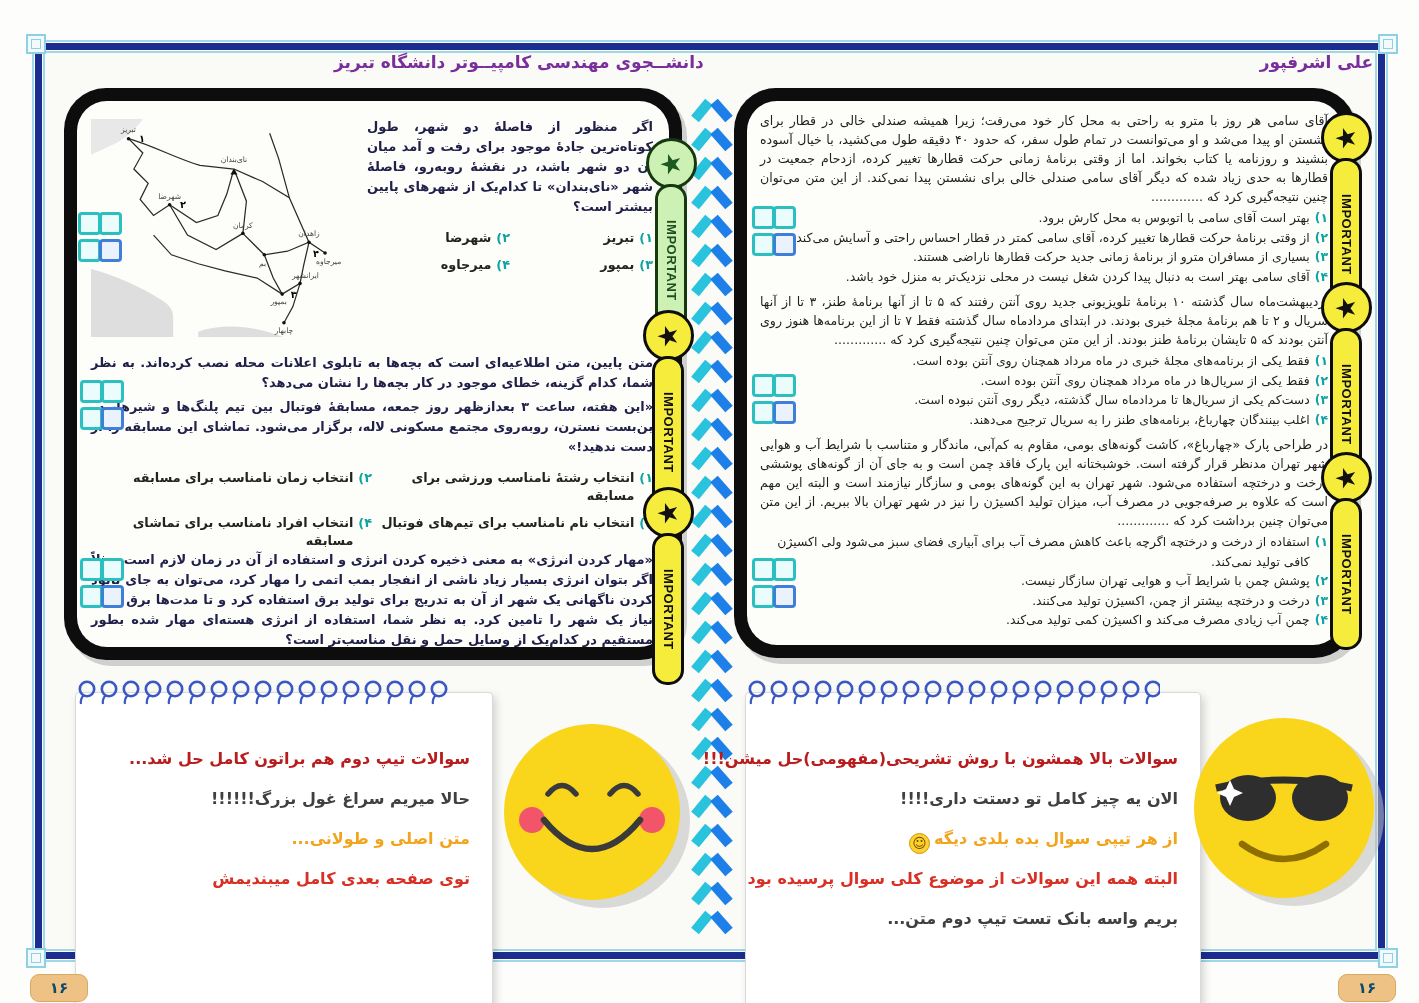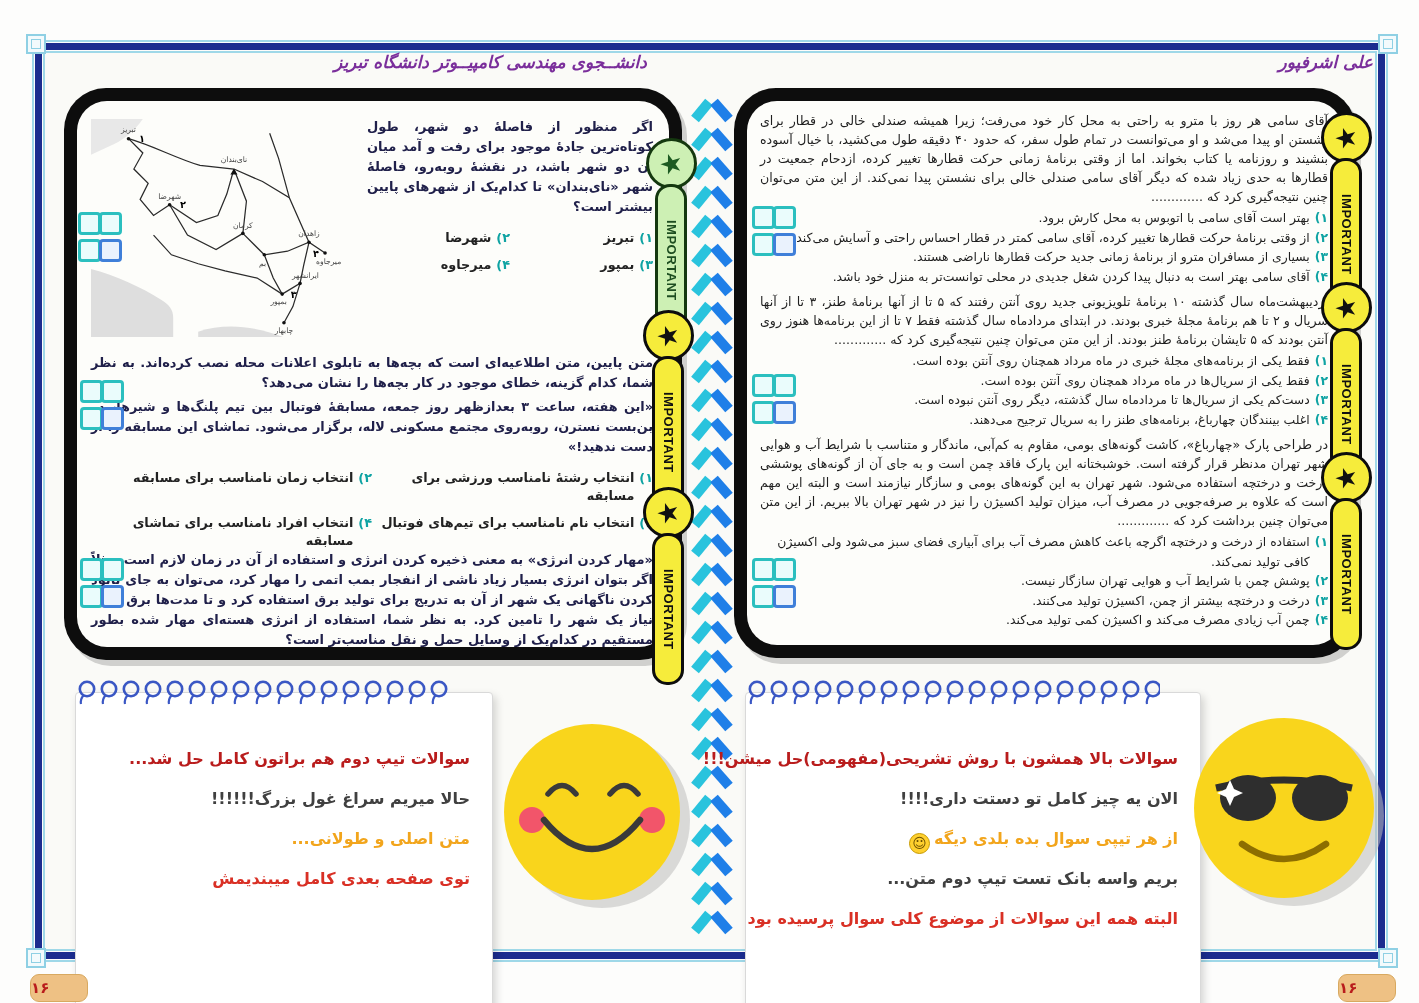--- a/index.html
+++ b/index.html
@@ -5,21 +5,21 @@
   html,body{margin:0;padding:0;}
   body{width:1419px;height:1003px;position:relative;overflow:hidden;background:#fdfdfc;
        font-family:"DejaVu Sans","Liberation Sans",sans-serif;}
   
   .frame{position:absolute;left:32px;top:40px;width:1352px;height:918px;border:2px solid #9fd8e8;}
   .frame .f2{position:absolute;inset:1px;border:7px solid #1c2d8f;}
   .frame .f2 .f3{position:absolute;inset:1px;border:2px solid #9fd8e8;background:#fafaf7;}
   .corn{position:absolute;width:16px;height:16px;border:2px solid #8fd0e4;background:#f3fafc;z-index:3;}
   .corn i{position:absolute;inset:3px;border:1.5px solid #8fd0e4;display:block;}
   
-  .hdr{position:absolute;top:52px;font-size:17px;font-weight:bold;color:#7a2e9b;z-index:4;direction:rtl;font-style:italic;}
+  .hdr{position:absolute;top:52px;font-size:17px;font-weight:bold;color:#7a2e9b;z-index:4;direction:rtl;}
   .hdr-author{right:46px;}
   .hdr-sub{left:334px;}
   
   .chev{position:absolute;left:689px;top:92px;z-index:2;}
   
   .panel{position:absolute;background:#0d0d0d;border-radius:42px;box-shadow:5px 6px 0 rgba(130,130,130,.35);z-index:3;}
   .panel-left{left:64px;top:88px;width:618px;height:572px;}
   .panel-right{left:734px;top:88px;width:622px;height:570px;}
   .pinner{position:absolute;inset:13px;background:#fdfdfa;border-radius:30px;overflow:hidden;direction:rtl;}
   .panel-left .pinner{padding:12px 16px 8px 14px;}
@@ -68,21 +68,21 @@
   .c-red{color:#d93025;}.c-orangered{color:#f26a1b;}
   .mini-smile{display:inline-block;width:19px;height:19px;border-radius:50%;background:#ffd02e;
               border:1px solid #c79a00;color:#6b4e00;font-size:14px;line-height:18px;text-align:center;
               vertical-align:-4px;margin:0 4px;}
   
   .smiley{position:absolute;z-index:4;}
   .smiley-left{left:498px;top:716px;}
   .smiley-right{left:1186px;top:710px;}
   
   .pnum{position:absolute;width:56px;height:26px;background:#eec184;border:1.5px solid #d8a960;border-radius:9px;
-        color:#b91c1c;font-weight:bold;line-height:26px;font-size:15px;z-index:4;}
+        color:#0c4a6e;font-weight:bold;text-align:center;line-height:26px;font-size:15px;z-index:4;}
   .pnum-left{left:30px;top:974px;}
   .pnum-right{left:1338px;top:974px;}
   svg text{font-family:"DejaVu Sans",sans-serif;}
 </style>
 </head>
 <body>
 
 <div class="frame">
     <div class="f2">
       <div class="f3"></div>
@@ -259,21 +259,21 @@
         <div class="ropt">
             <span class="onum">۲)</span>
             <span class="otxt">از وقتی برنامهٔ حرکت قطارها تغییر کرده، آقای سامی کمتر در قطار احساس راحتی و آسایش می‌کند.</span>
           </div>
         <div class="ropt">
             <span class="onum">۳)</span>
             <span class="otxt">بسیاری از مسافران مترو از برنامهٔ زمانی جدید حرکت قطارها ناراضی هستند.</span>
           </div>
         <div class="ropt">
             <span class="onum">۴)</span>
-            <span class="otxt">آقای سامی بهتر است به دنبال پیدا کردن شغل جدیدی در محلی توانست‌تر به منزل خود باشد.</span>
+            <span class="otxt">آقای سامی بهتر است به دنبال پیدا کردن شغل نیست در محلی نزدیک‌تر به منزل خود باشد.</span>
           </div>
       </div>
     </div>
     <div class="rq">
       <div class="passage">اردیبهشت‌ماه سال گذشته ۱۰ برنامهٔ تلویزیونی جدید روی آنتن رفتند که ۵ تا از آنها برنامهٔ طنز، ۳ تا از آنها سریال و ۲ تا هم برنامهٔ مجلهٔ خبری بودند. در ابتدای مردادماه سال گذشته فقط ۷ تا از این برنامه‌ها هنوز روی آنتن بودند که ۵ تایشان برنامهٔ طنز بودند. از این متن می‌توان چنین نتیجه‌گیری کرد که .............</div>
       <div class="ropts">
         <div class="ropt">
             <span class="onum">۱)</span>
             <span class="otxt">فقط یکی از برنامه‌های مجلهٔ خبری در ماه مرداد همچنان روی آنتن بوده است.</span>
           </div>
@@ -451,22 +451,22 @@
       <use href="#rg" x="286"></use>
       <use href="#rg" x="308"></use>
     <use href="#rg" x="330"></use>
       <use href="#rg" x="352"></use>
       <use href="#rg" x="374"></use>
       <use href="#rg" x="396"></use>
   </svg>
   <div class="nline c-green">سوالات بالا همشون با روش تشریحی(مفهومی)حل میشن!!!</div>
   <div class="nline c-blue">الان یه چیز کامل تو دستت داری!!!!</div>
   <div class="nline c-orange"><span>از هر تیپی سوال بده بلدی دیگه</span><span class="mini-smile">☺</span></div>
+  <div class="nline c-red">البته همه این سوالات از موضوع کلی سوال پرسیده بود</div>
   <div class="nline c-blue">بریم واسه بانک تست تیپ دوم متن...</div>
-  <div class="nline c-red">البته همه این سوالات از موضوع کلی سوال پرسیده بود</div>
 </div>
 
 <div class="smiley smiley-left">
   <svg width="196" height="196">
     <circle cx="104" cy="104" r="88" fill="#bdbdbd" opacity="0.55"></circle>
     <circle cx="94" cy="96" r="88" fill="#f9d51c"></circle>
     <path d="M50,78 q14,-17 28,0" stroke="#3a3a3a" stroke-width="5.5" fill="none" stroke-linecap="round"></path>
     <path d="M112,78 q14,-17 28,0" stroke="#3a3a3a" stroke-width="5.5" fill="none" stroke-linecap="round"></path>
     <circle cx="34" cy="104" r="13" fill="#f2556a"></circle>
     <circle cx="154" cy="104" r="13" fill="#f2556a"></circle>

